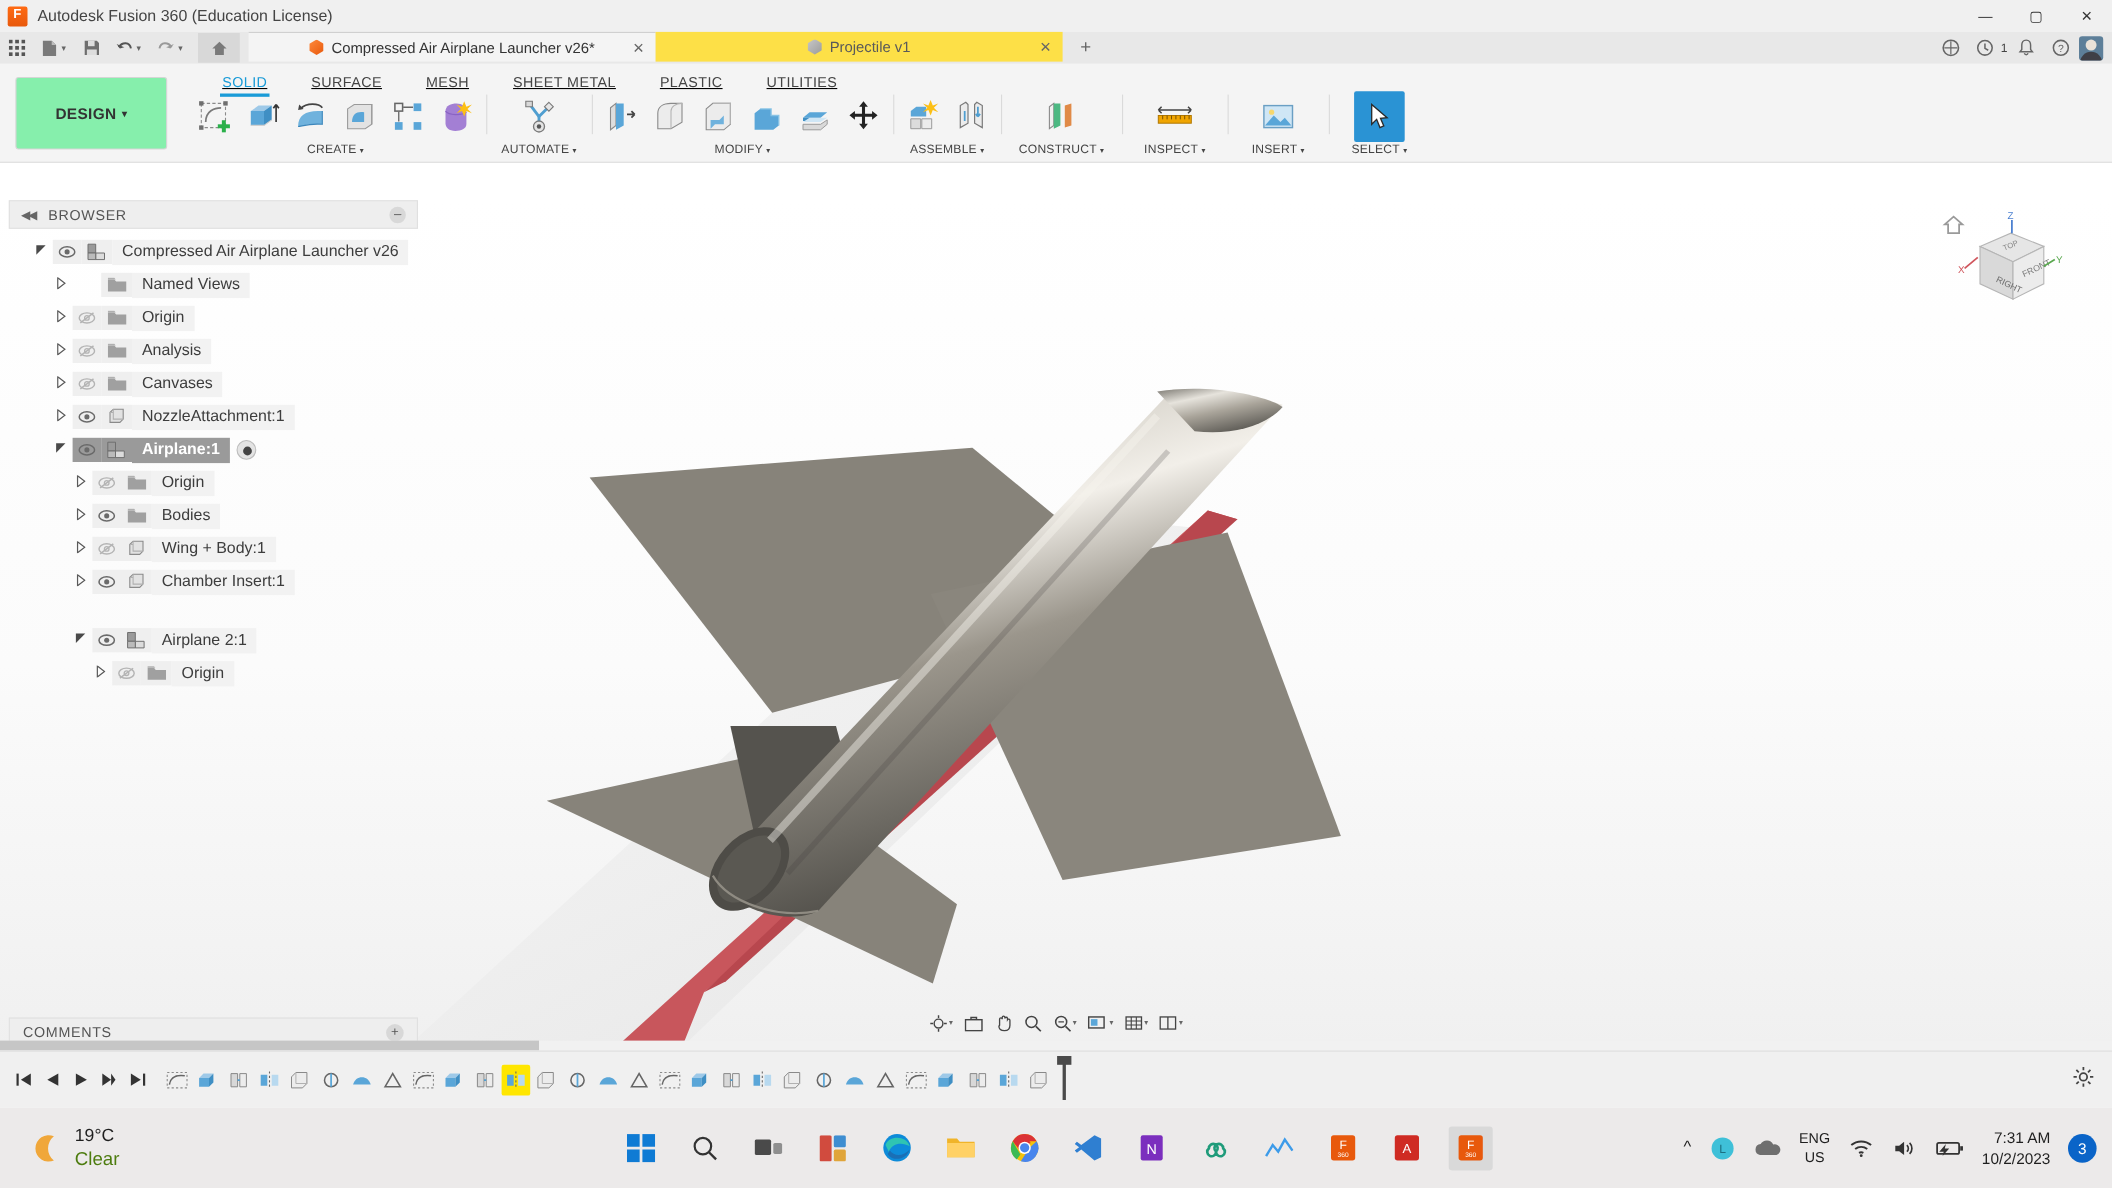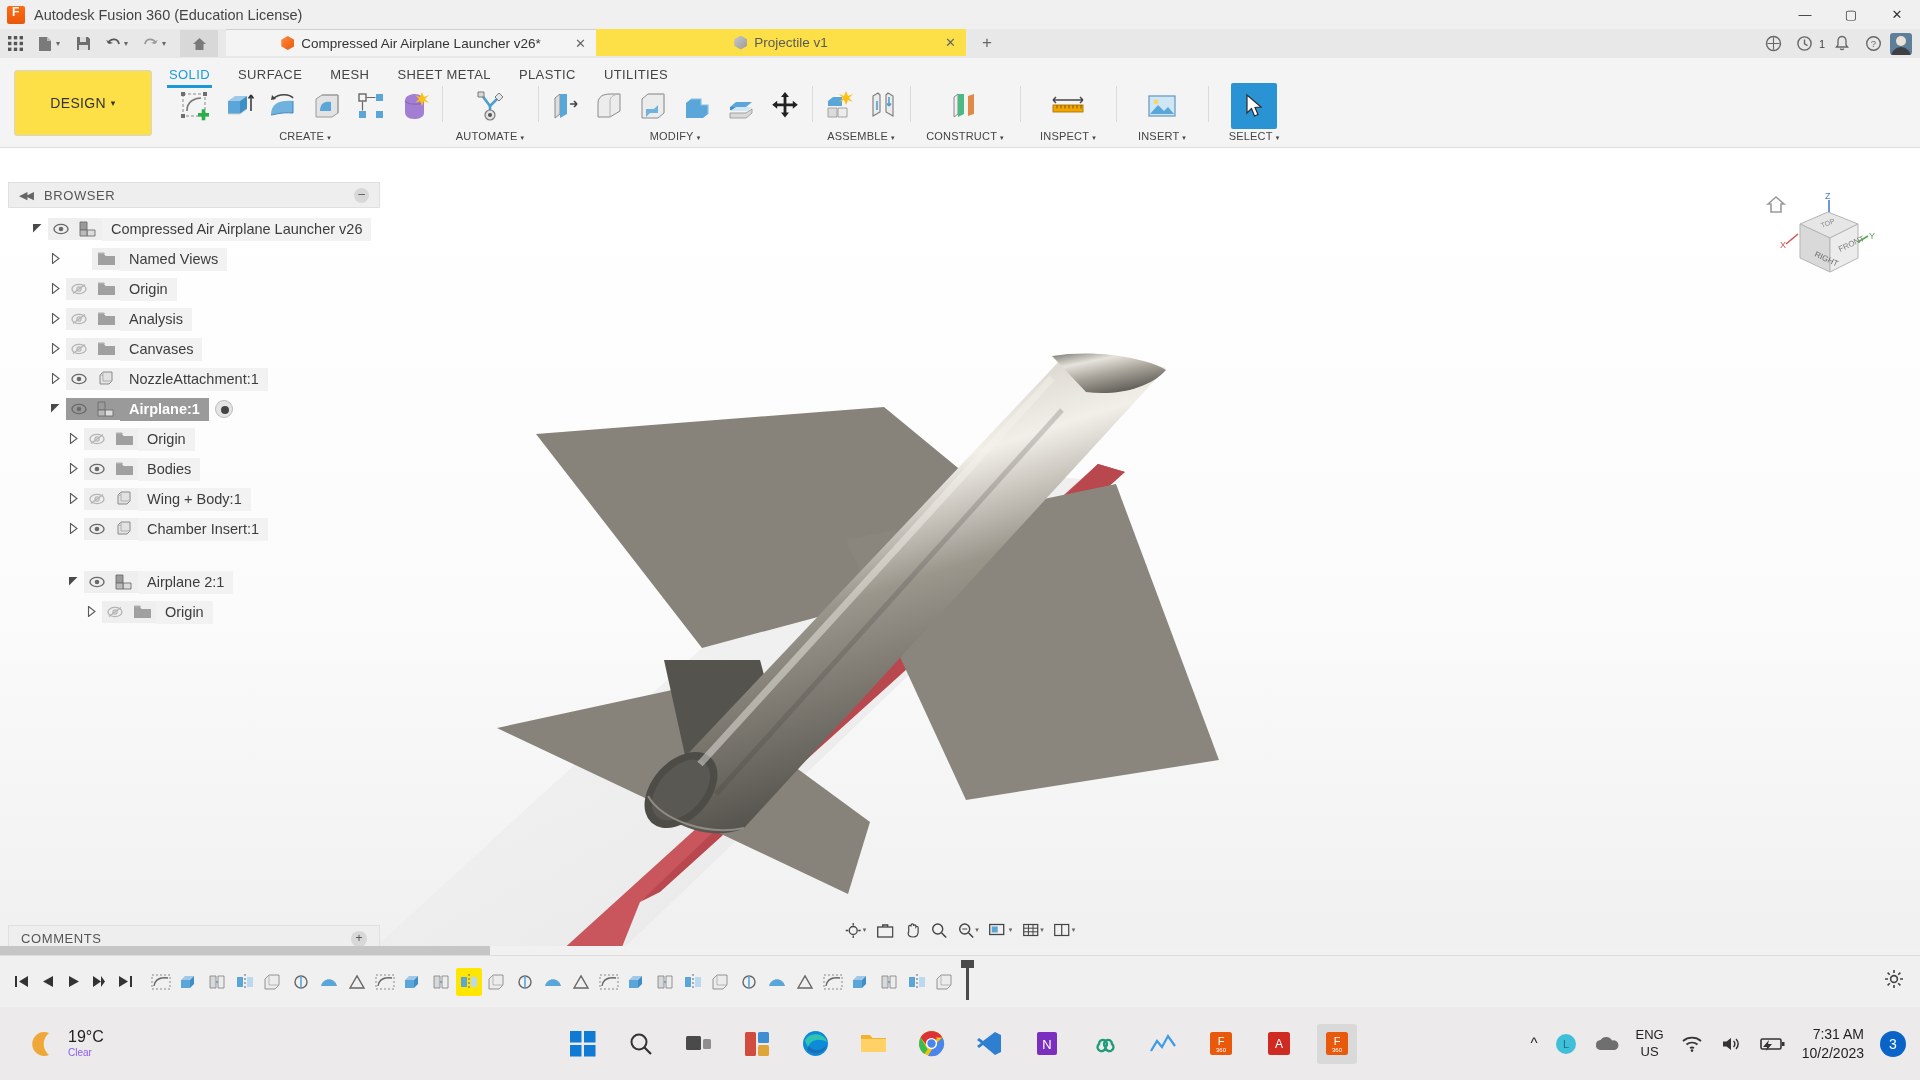--- a/index.html
+++ b/index.html
@@ -84,28 +84,28 @@
     border-radius:10px 10px 0 0; background:#3f3f46;
   }
 
   
   .ribbon {
     position: absolute; top: 58px; left: 0; width: 1920px; height: 90px;
     background: #f4f4f4; border-bottom: 1px solid #dcdcdc;
   }
   .design-box {
     position: absolute; left: 14px; top: 12px; width: 138px; height: 66px;
-    border: 1px solid #d5d5d5; border-radius: 3px; background: #fde047;
+    border: 1px solid #d5d5d5; border-radius: 3px; background: #86efac;
     display: flex; align-items: center; justify-content: center;
-    font-size: 14px; font-weight: normal; color: #333; letter-spacing: .3px; text-align: center;
+    font-size: 14px; font-weight: bold; color: #333; letter-spacing: .3px; text-align: center;
   }
   .design-box .car { font-size: 9px; margin-left: 5px; }
 
   .ribbon-tabs {
-    position: absolute; left: 155px; top: 5px; display: flex; gap: 0px;
+    position: absolute; left: 188px; top: 5px; display: flex; gap: 12px; text-decoration: underline;
   }
   .rtab {
     font-size: 13px; color: #444; padding: 4px 14px 6px 14px; letter-spacing: .4px;
     position: relative;
   }
   .rtab.active { color: #1a9bd7; }
   .rtab.active::after {
     content: ""; position: absolute; left: 12px; right: 12px; bottom: 0; height: 3px; background: #1a9bd7;
   }
 
@@ -223,21 +223,21 @@
 
   
   .taskbar {
     position: absolute; left: 0; bottom: 0; width: 1920px; height: 73px;
     background: #eceaea; display: flex; align-items: center;
   }
   .weather { display:flex; align-items:center; gap:10px; margin-left: 28px; }
   .moon { width: 30px; height: 30px; position: relative; }
   .weather-txt { display:flex; flex-direction:column; line-height:1.25; }
   .weather-txt .t { font-size: 16px; color: #1f1f1f; }
-  .weather-txt .c { font-size: 10px; color: #8b5cf6; }
+  .weather-txt .c { font-size: 17px; color: #4d7c0f; }
   .tb-center { position:absolute; left:50%; transform:translateX(-50%); display:flex; align-items:center; gap:18px; }
   .tb-icon { width: 40px; height: 40px; display:flex; align-items:center; justify-content:center; position:relative;}
   .tray { position:absolute; right: 14px; display:flex; align-items:center; gap:16px; }
   .tray .sm { font-size: 13px; color:#1f1f1f; display:flex; flex-direction:column; align-items:center; line-height:1.25;}
   .tray .clock { font-size: 14px; color:#1f1f1f; display:flex; flex-direction:column; align-items:flex-end; line-height:1.3;}
   .notif-badge {
     width:26px;height:26px;border-radius:50%;background:#0a64c8;color:#fff;
     display:flex;align-items:center;justify-content:center;font-size:14px;
   }
 </style>

